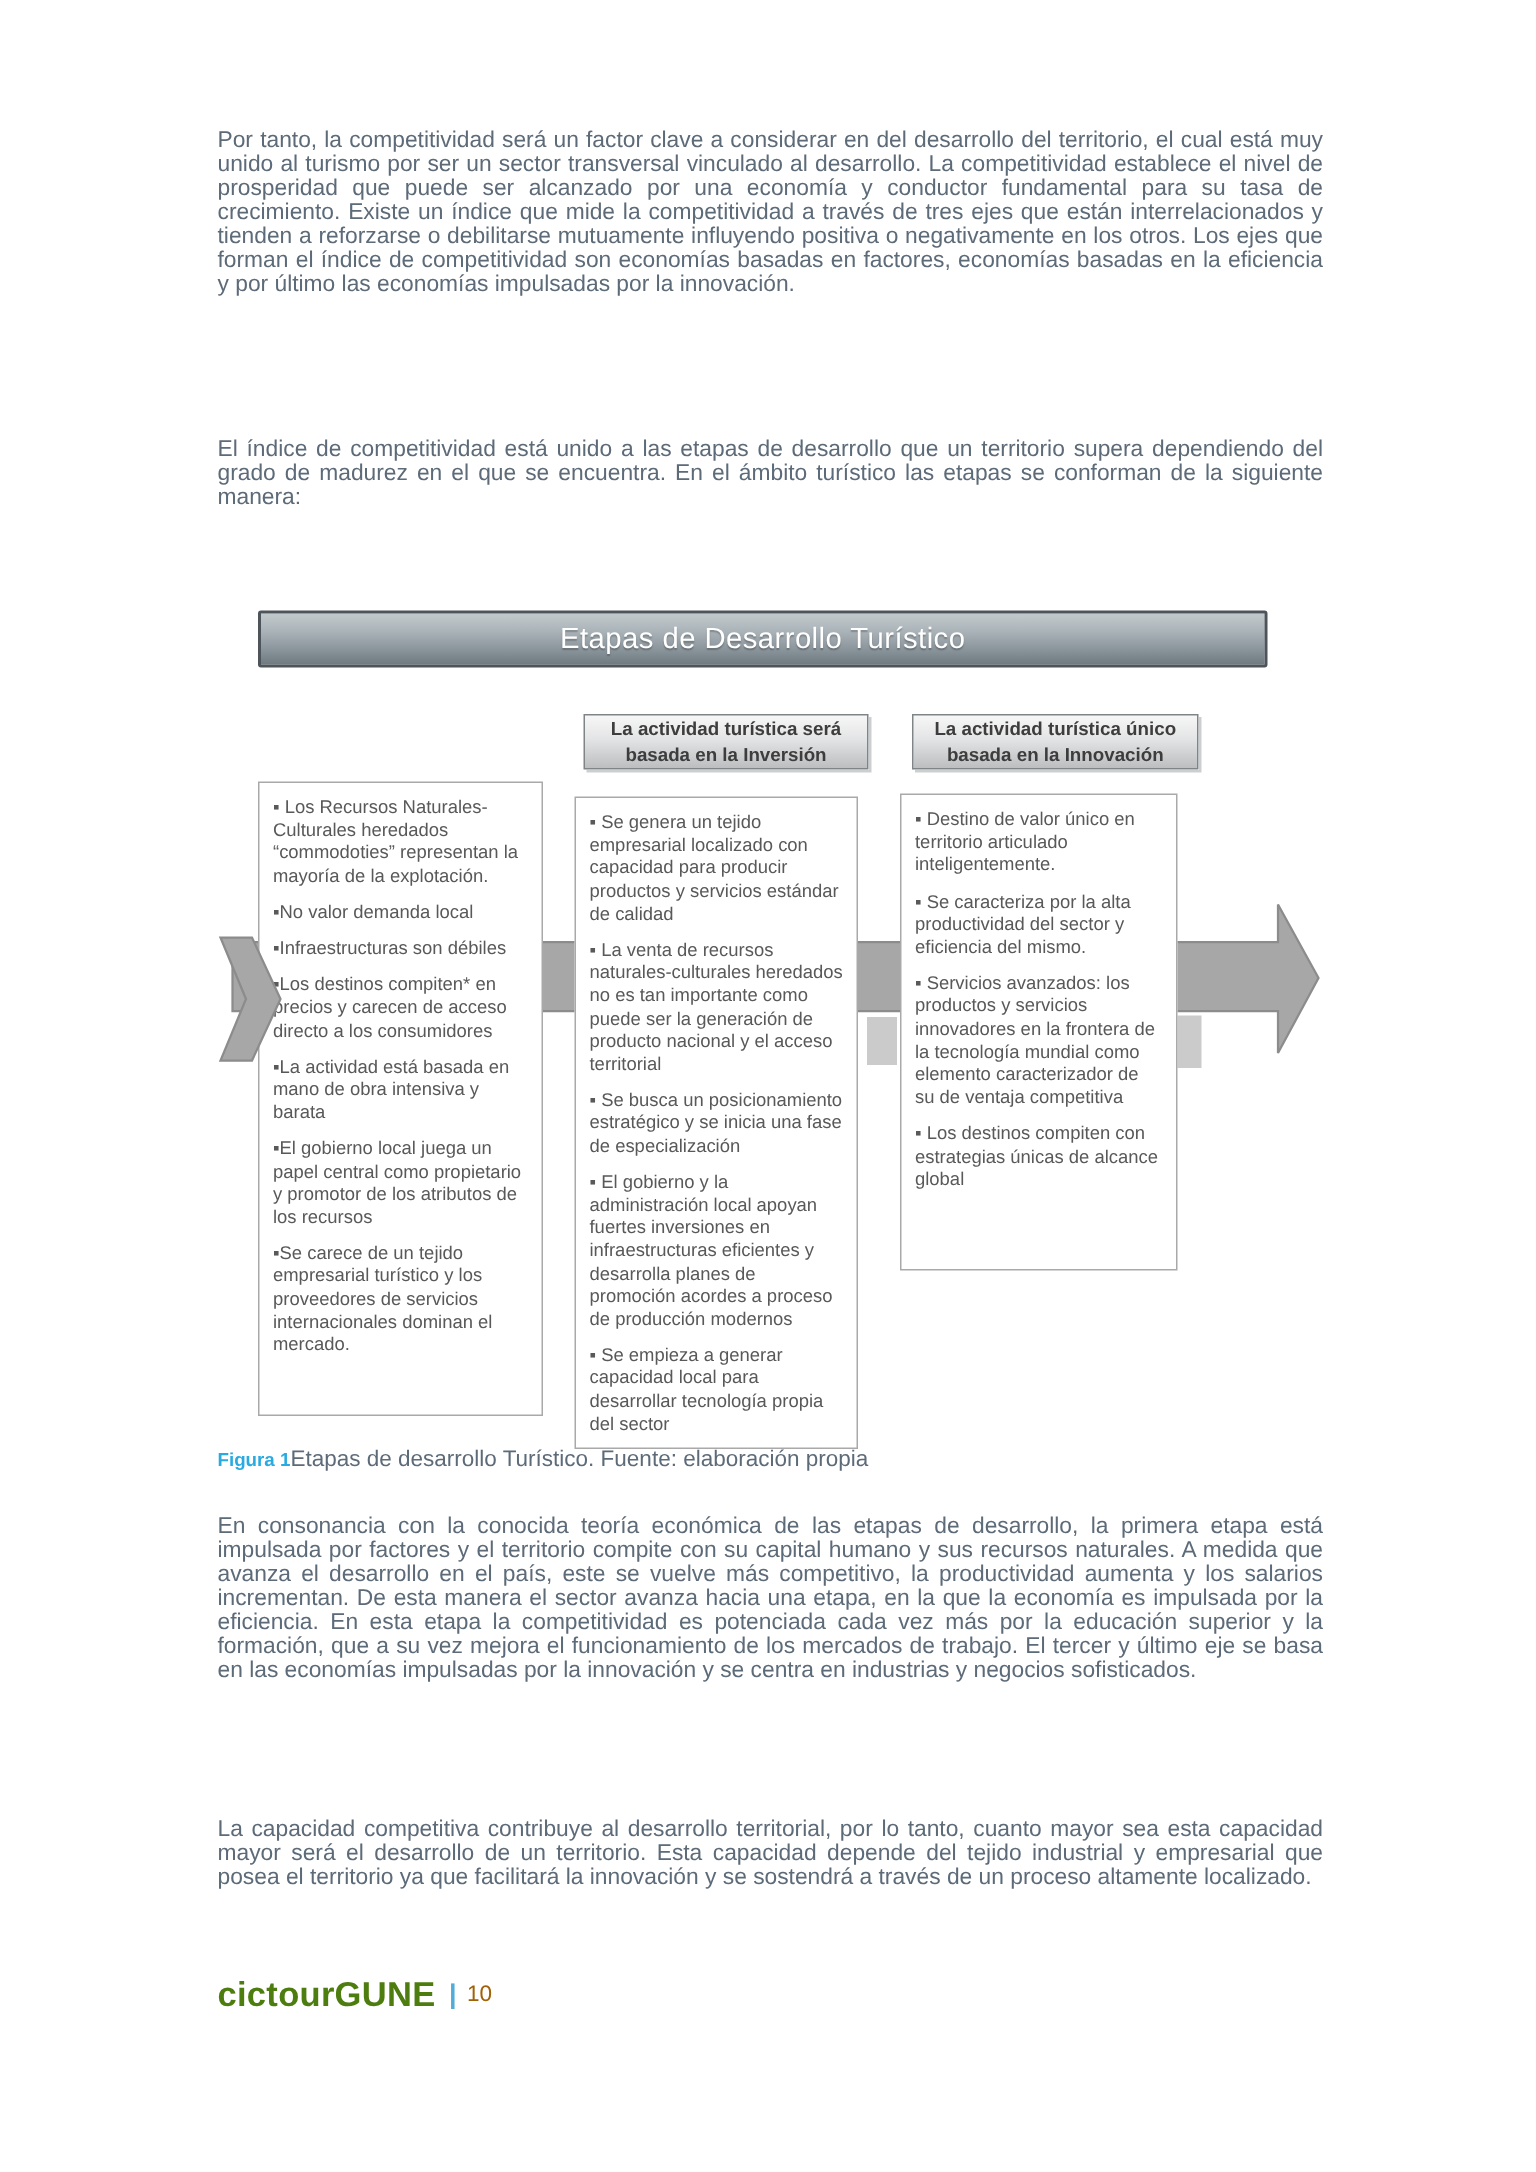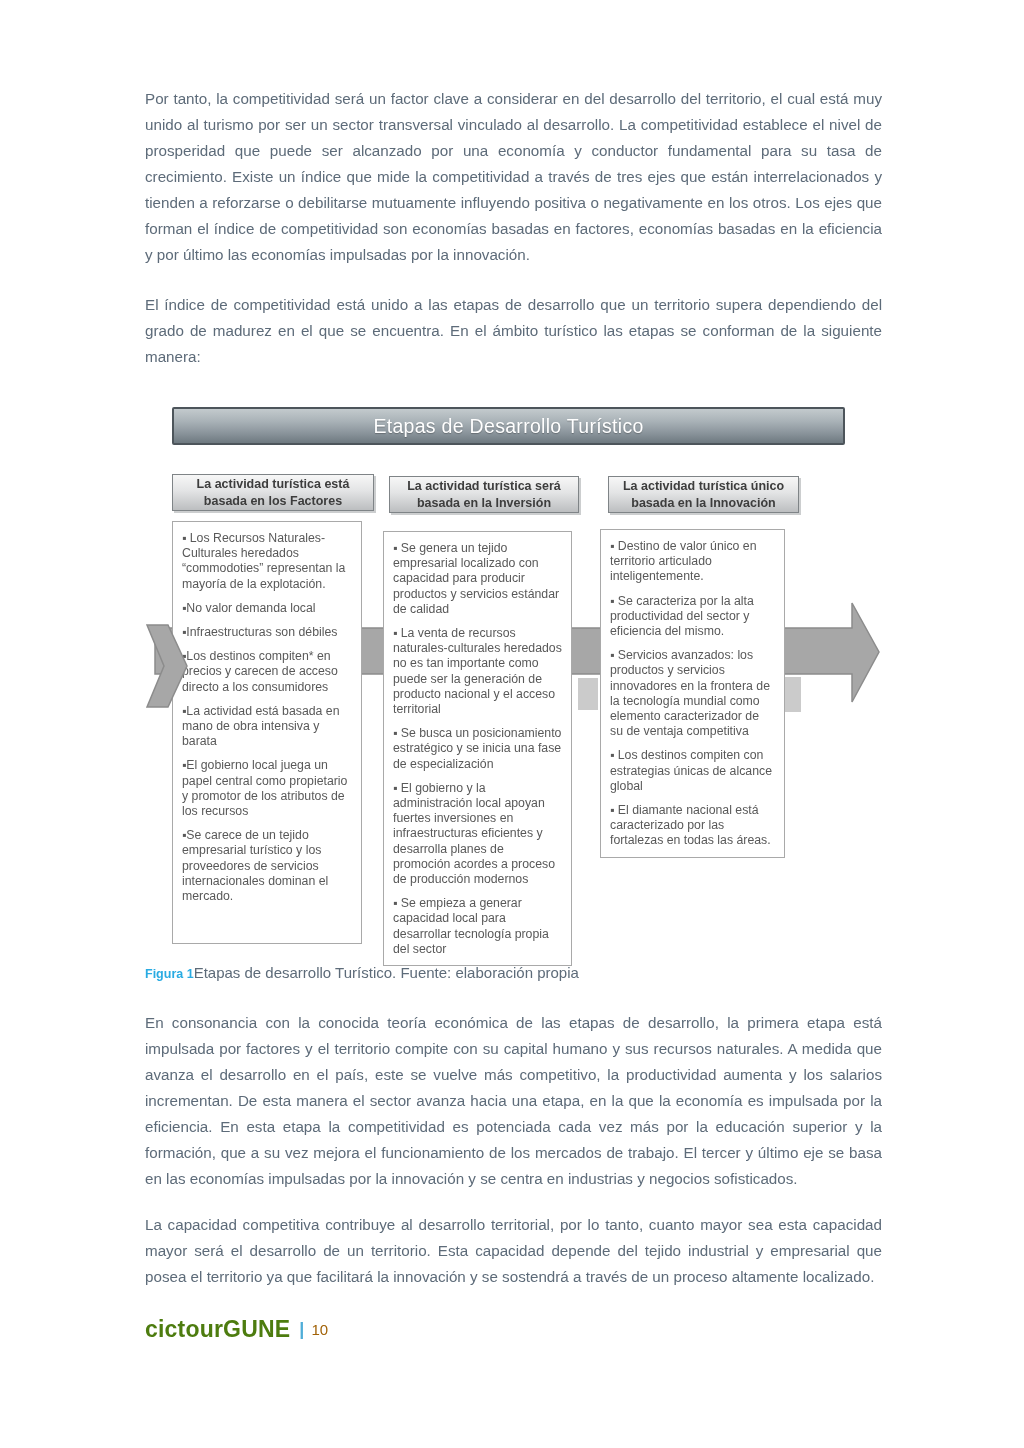--- a/index.html
+++ b/index.html
@@ -5,21 +5,21 @@
   html,body{margin:0;padding:0;}
   body{
     width:1024px;height:1448px;position:relative;background:#ffffff;
     font-family:"Liberation Sans", sans-serif;
   }
   .page{position:absolute;left:0;top:0;width:1024px;height:1448px;background:#fff;}
 
   
   .body-text{
     position:absolute;left:145px;width:737px;margin:0;
-    font-size:15.2px;line-height:26px;text-align:justify;
+    font-size:15.2px;line-height:16px;text-align:justify;
     color:#5d6b79;
   }
   #p1{top:86px;}
   #p2{top:292px;}
   #p3{top:1010px;}
   #p4{top:1212px;}
 
   
   .banner{
     position:absolute;left:172px;top:407px;width:669px;height:34px;
@@ -84,21 +84,20 @@
   <div class="banner">
     <span>Etapas de Desarrollo Turístico</span>
   </div>
 
   <svg class="arrow-back" viewBox="0 0 748 130" xmlns="http://www.w3.org/2000/svg">
     <rect x="438" y="83" width="20" height="32" fill="#cbcbcb"></rect>
     <rect x="643" y="82" width="18" height="35" fill="#cbcbcb"></rect>
     <polygon points="15,33 712,33 712,8 739,57 712,107 712,79 15,79" fill="#a7a7a7" stroke="#8c8c8c" stroke-width="1.5"></polygon>
   </svg>
 
-  <div class="stage-header" id="h1">La actividad turística está basada en los Factores</div>
   <div class="stage-header" id="h2">La actividad turística será basada en la Inversión</div>
   <div class="stage-header" id="h3">La actividad turística único basada en la Innovación</div>
 
   <div class="stage-box" id="c1">
       <div class="bullet-item">▪ Los Recursos Naturales-Culturales heredados “commodoties” representan la mayoría de la explotación.</div>
       <div class="bullet-item">▪No valor demanda local</div>
       <div class="bullet-item">▪Infraestructuras son débiles</div>
       <div class="bullet-item">▪Los destinos compiten* en precios y carecen de acceso directo a los consumidores</div>
       <div class="bullet-item">▪La actividad está basada en mano de obra intensiva y barata</div>
       <div class="bullet-item">▪El gobierno local juega un papel central como propietario y promotor de los atributos de los recursos</div>
@@ -109,21 +108,20 @@
       <div class="bullet-item">▪ La venta de recursos naturales-culturales heredados no es tan importante como puede ser la generación de producto nacional y el acceso territorial</div>
       <div class="bullet-item">▪ Se busca un posicionamiento estratégico y se inicia una fase de especialización</div>
       <div class="bullet-item">▪ El gobierno y la administración local apoyan fuertes inversiones en infraestructuras eficientes y desarrolla planes de promoción acordes a proceso de producción modernos</div>
       <div class="bullet-item">▪ Se empieza a generar capacidad local para desarrollar tecnología propia del sector</div>
     </div>
   <div class="stage-box" id="c3">
       <div class="bullet-item">▪ Destino de valor único en territorio articulado inteligentemente.</div>
       <div class="bullet-item">▪ Se caracteriza por la alta productividad del sector y eficiencia del mismo.</div>
       <div class="bullet-item">▪ Servicios avanzados: los productos y servicios innovadores en la frontera de la tecnología mundial como elemento caracterizador de su de ventaja competitiva</div>
       <div class="bullet-item">▪ Los destinos compiten con estrategias únicas de alcance global</div>
-      <div class="bullet-item">▪ El diamante nacional está caracterizado por las fortalezas en todas las áreas.</div>
     </div>
 
   <svg class="arrow-front" viewBox="0 0 60 130" xmlns="http://www.w3.org/2000/svg">
     <polygon points="7,30 28,30 47,71 28,112 7,112 24,71" fill="#a7a7a7" stroke="#8c8c8c" stroke-width="1.5"></polygon>
   </svg>
 
   <div class="caption">
     <span class="fig-label">Figura 1</span><span>Etapas de desarrollo Turístico. Fuente: elaboración propia</span>
   </div>
 

